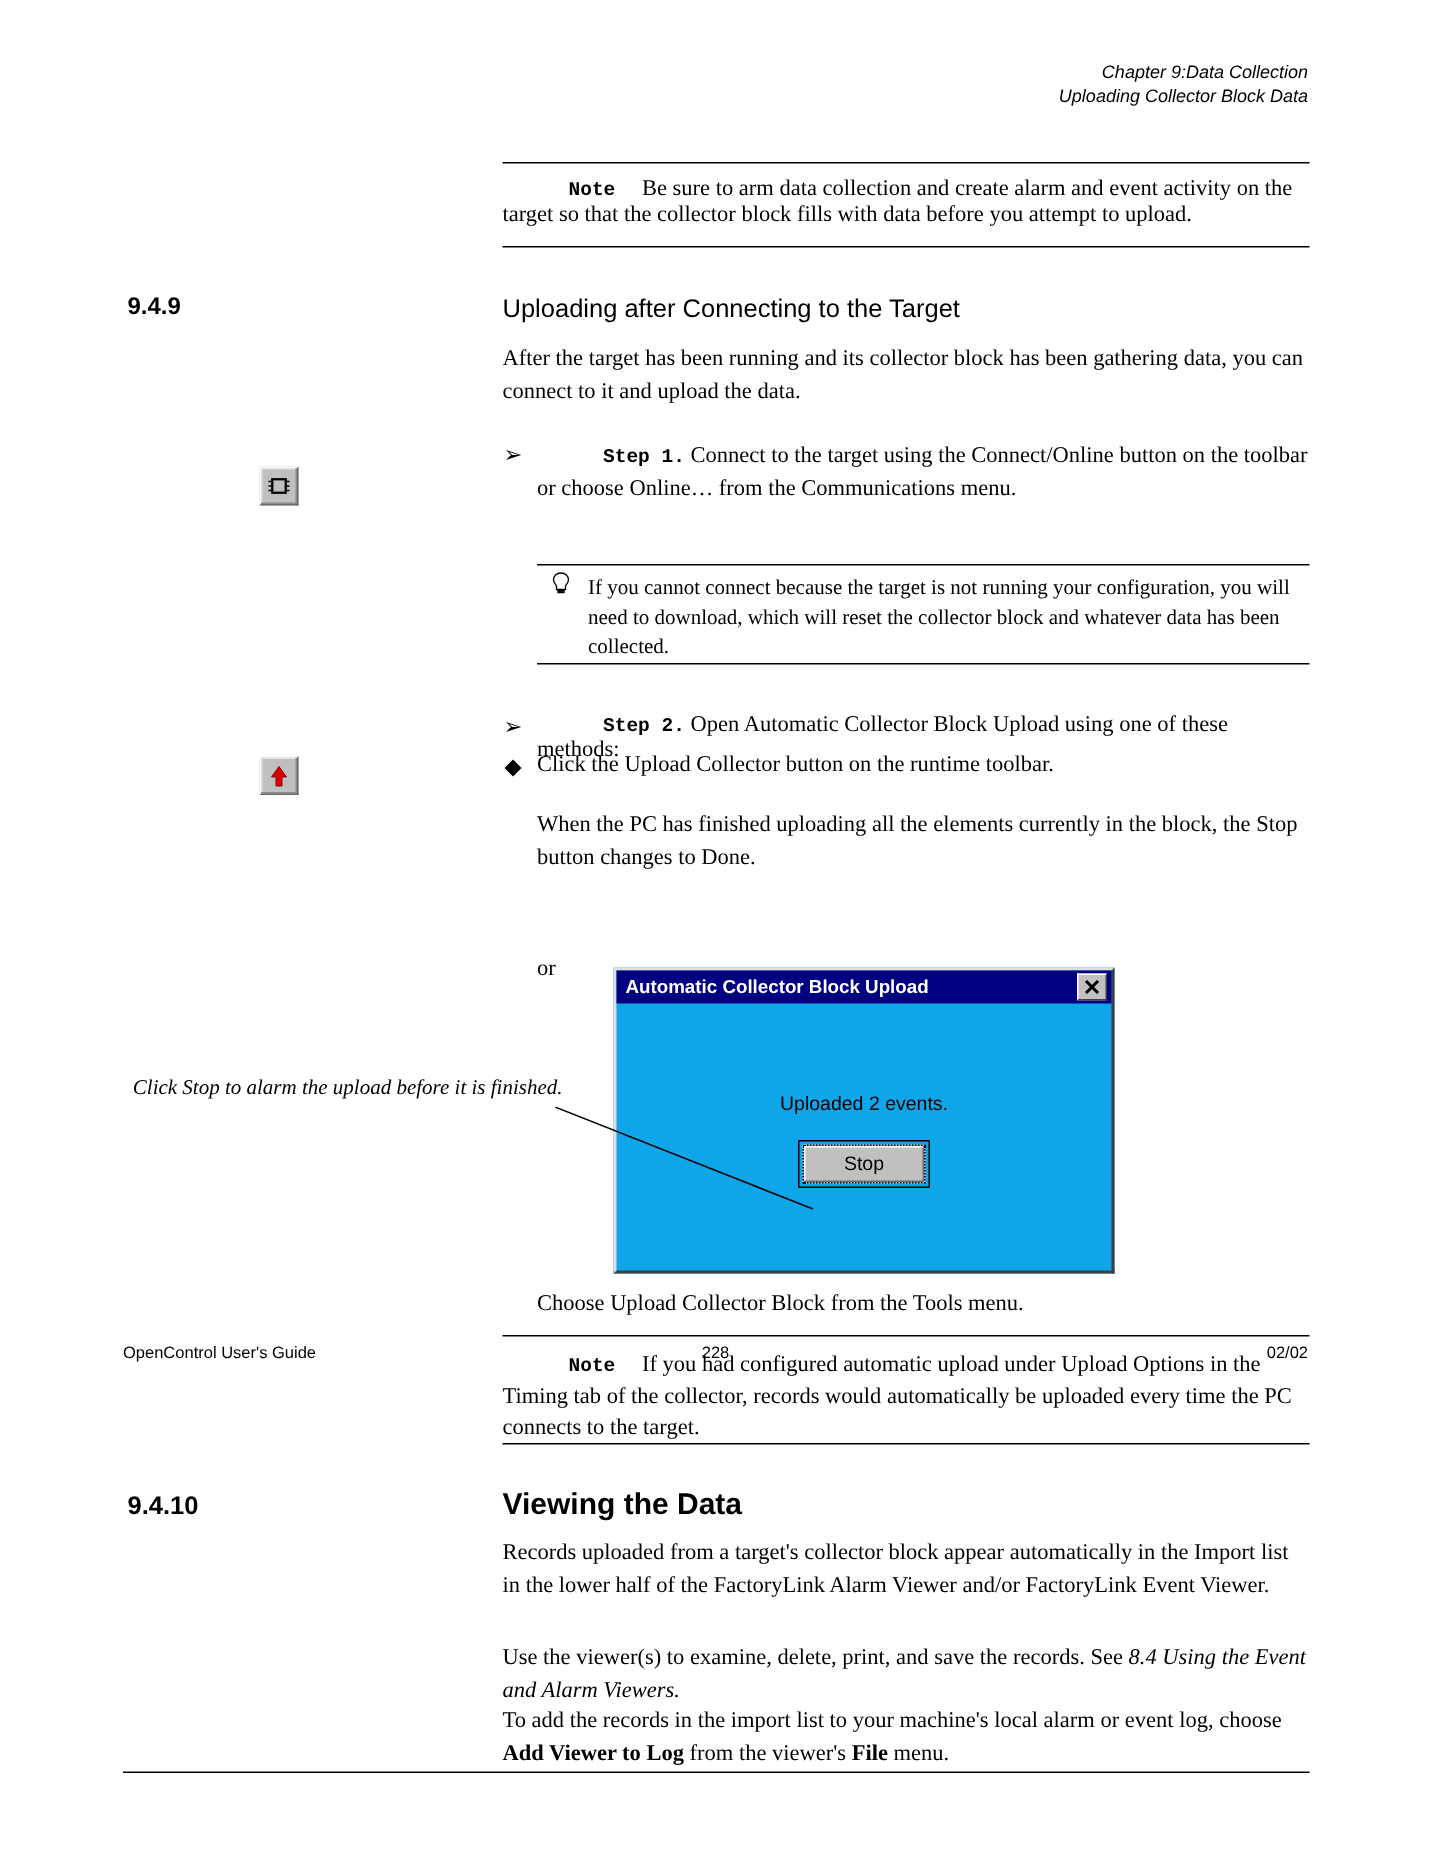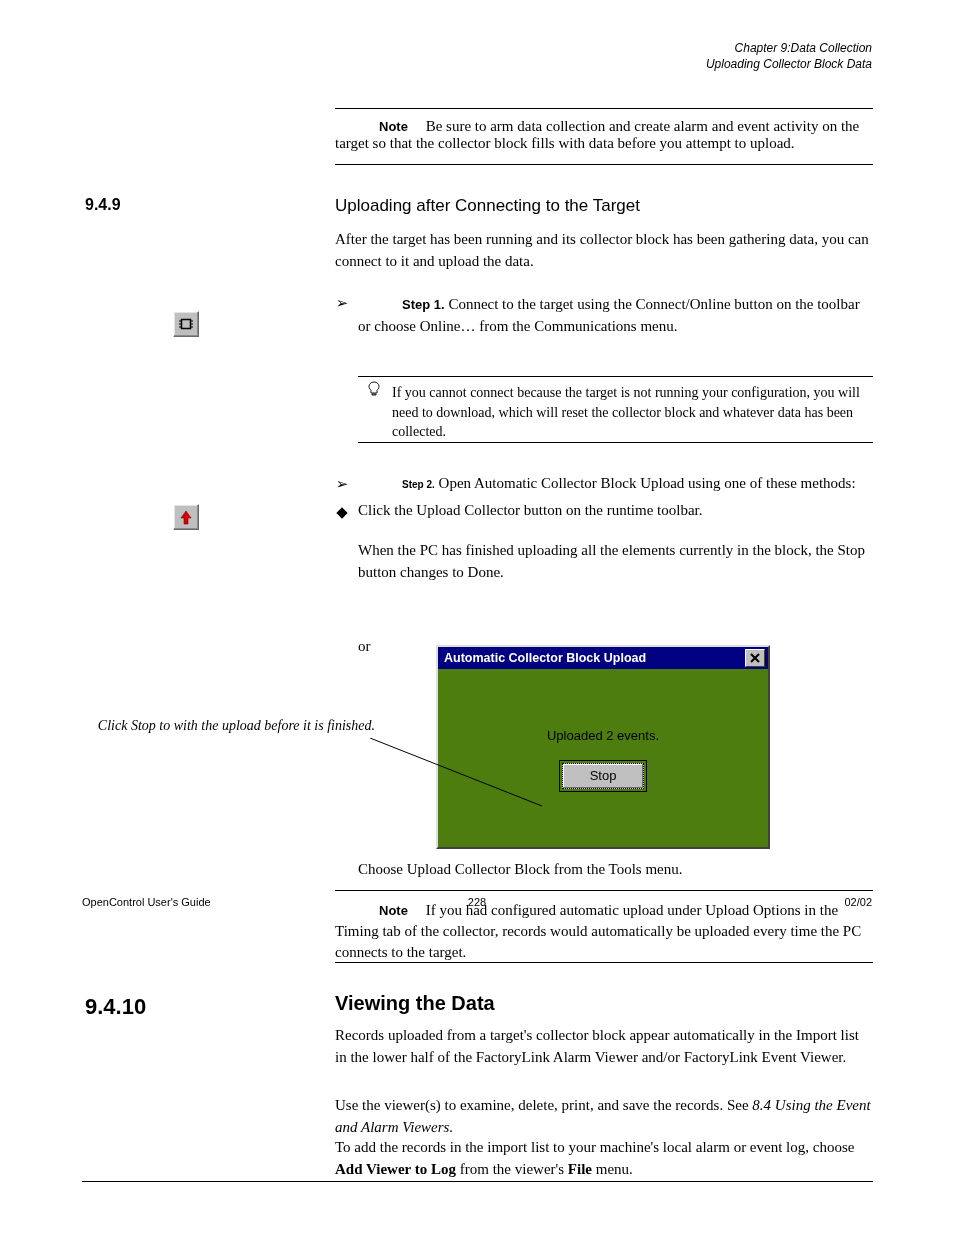--- a/index.html
+++ b/index.html
@@ -17,44 +17,44 @@
     position: relative;
     width: 954px;
     height: 944px;
   }
   .abs { position: absolute; }
   .right-col { left: 335px; width: 538px; }
   .hr { position: absolute; left: 335px; width: 538px; height: 1px; background: #000; }
   .footer-rule { left: 82px; width: 791px; }
   .italic { font-style: italic; }
   .bold { font-weight: bold; }
-  .arial { font-family: Liberation Sans, sans-serif; padding-left: 44px; }
+  .arial { font-family: Liberation Mono, monospace; padding-left: 44px; }
   .header-right {
     right: 82px; top: 40px; text-align: right;
     font-family: Arial, Helvetica, sans-serif;
     font-size: 12px; font-style: italic; line-height: 1.35;
   }
   .section-num { font-weight: bold; font-family: Arial, Helvetica, sans-serif; }
   .section-title { font-family: Arial, Helvetica, sans-serif; font-size: 17px; }
   .section-title.big { font-size: 20px; font-weight: bold; }
   .tri-bullet { display:inline-block; width: 14px; text-align:center; }
   .diamond { display:inline-block; width:8px; height:8px; background:#000; transform: rotate(45deg); margin-right: 6px; position: relative; top: -2px;}
   .icon-frame {
     width: 24px; height: 24px; background: #bfbfbf;
     border-left: 1px solid #fff; border-top: 1px solid #fff;
     border-right: 1px solid #6a6a6a; border-bottom: 1px solid #6a6a6a;
     box-shadow: inset -1px -1px 0 #8a8a8a, inset 1px 1px 0 #e4e4e4;
     display:flex; align-items:center; justify-content:center;
   }
   
   .dialog {
     position: absolute; width: 330px; height: 200px;
-    background: #4d7c0f;
+    background: #0ea5e9;
     border-left: 2px solid #dfdfdf; border-top: 2px solid #dfdfdf;
-    border-right: 2px solid #404040; border-bottom: 2px solid #404040; margin-left: 27px;
+    border-right: 2px solid #404040; border-bottom: 2px solid #404040;
   }
   .titlebar {
     height: 22px; background: #000080; color: #fff;
     font-family: Arial, Helvetica, sans-serif; font-size: 12.5px; font-weight: bold;
     display:flex; align-items:center; justify-content: space-between;
     padding: 0 3px 0 6px;
   }
   .closebtn {
     width: 18px; height: 16px; background: #c0c0c0;
     border-left: 1px solid #fff; border-top: 1px solid #fff;
@@ -134,21 +134,21 @@
 <div class="abs" style="left:368px; top:381px;">
   <svg width="12" height="16" viewBox="0 0 12 16">
         <path d="M6 1 C3 1 1 3 1 5.5 C1 7.5 2.5 8.5 3 9.5 L3 12 L9 12 L9 9.5 C9.5 8.5 11 7.5 11 5.5 C11 3 9 1 6 1 Z M4 13 L8 13 L8 14 L4 14 Z" fill="none" stroke="#000" stroke-width="0.9"></path>
       </svg>
 </div>
 <div class="abs" style="left:392px; top:383px; width:481px; line-height:1.4; font-size:14px">If you cannot connect because the target is not running your configuration, you will need to download, which will reset the collector block and whatever data has been collected.</div>
 <div class="hr" style="left:358px; width:515px; top:442px"></div>
 
 <div class="abs" style="left:335px; top:475px;"><span class="tri-bullet">➢</span></div>
 <div class="abs" style="left:358px; top:475px; width:515px;">
-  <span class="bold arial" style="font-size:10px">Step 2.</span>
+  <span class="bold arial" style="font-size:13px">Step 2.</span>
   <span>Open Automatic Collector Block Upload using one of these methods:</span>
 </div>
 
 <div class="abs" style="left:338px; top:506px;"><span class="diamond"></span></div>
 <div class="abs" style="left:358px; top:502px; width:515px;">Click the Upload Collector button on the runtime toolbar.</div>
 
 <div class="abs" style="left:173px; top:504px;">
   <div class="icon-frame">
     <svg width="14" height="16" viewBox="0 0 14 16">
       <path d="M7 2 L12 9 L9 9 L9 15 L5 15 L5 9 L2 9 Z" fill="#d80000" stroke="#7a0000" stroke-width="0.6"></path>
@@ -176,33 +176,33 @@
       <span>Stop</span>
     </div>
   </div>
 </div>
 
 <div class="abs callout-line" style="left:370px; top:738px; width:180px; height:80px;">
   <svg width="180" height="80">
         <line x1="0" y1="0" x2="172" y2="68" stroke="#000" stroke-width="1"></line>
       </svg>
 </div>
-<div class="abs italic" style="left:85px; top:717px; width:290px; text-align:right; font-size:14px; line-height:1.35">Click Stop to with the upload before it is finished.</div>
+<div class="abs italic" style="left:85px; top:717px; width:290px; text-align:right; font-size:14px; line-height:1.35">Click Stop to alarm the upload before it is finished.</div>
 
 <div class="abs" style="left:358px; top:861px; width:515px;">Choose Upload Collector Block from the Tools menu.</div>
 
 <div class="hr" style="top:890px"></div>
 <div class="abs right-col" style="top:900px; line-height:1.4">
   <span class="bold arial" style="font-size:13px">Note</span>
   <span style="margin-left:14px">If you had configured automatic upload under Upload Options in the Timing tab of the collector, records would automatically be uploaded every time the PC connects to the target.</span>
 </div>
 <div class="hr" style="top:962px"></div>
 
 <div class="abs" style="left:85px; top:994px;">
-  <span class="section-num" style="font-size:22px">9.4.10</span>
+  <span class="section-num" style="font-size:17px">9.4.10</span>
 </div>
 <div class="abs right-col section-title big" style="top:992px;">Viewing the Data</div>
 
 <div class="abs right-col" style="top:1025px; line-height:1.45">Records uploaded from a target's collector block appear automatically in the Import list in the lower half of the FactoryLink Alarm Viewer and/or FactoryLink Event Viewer.</div>
 
 <div class="abs right-col" style="top:1095px; line-height:1.45">
   <span>Use the viewer(s) to examine, delete, print, and save the records. See </span><span class="italic">8.4 Using the Event and Alarm Viewers.</span>
 </div>
 
 <div class="abs right-col" style="top:1137px; line-height:1.45">

